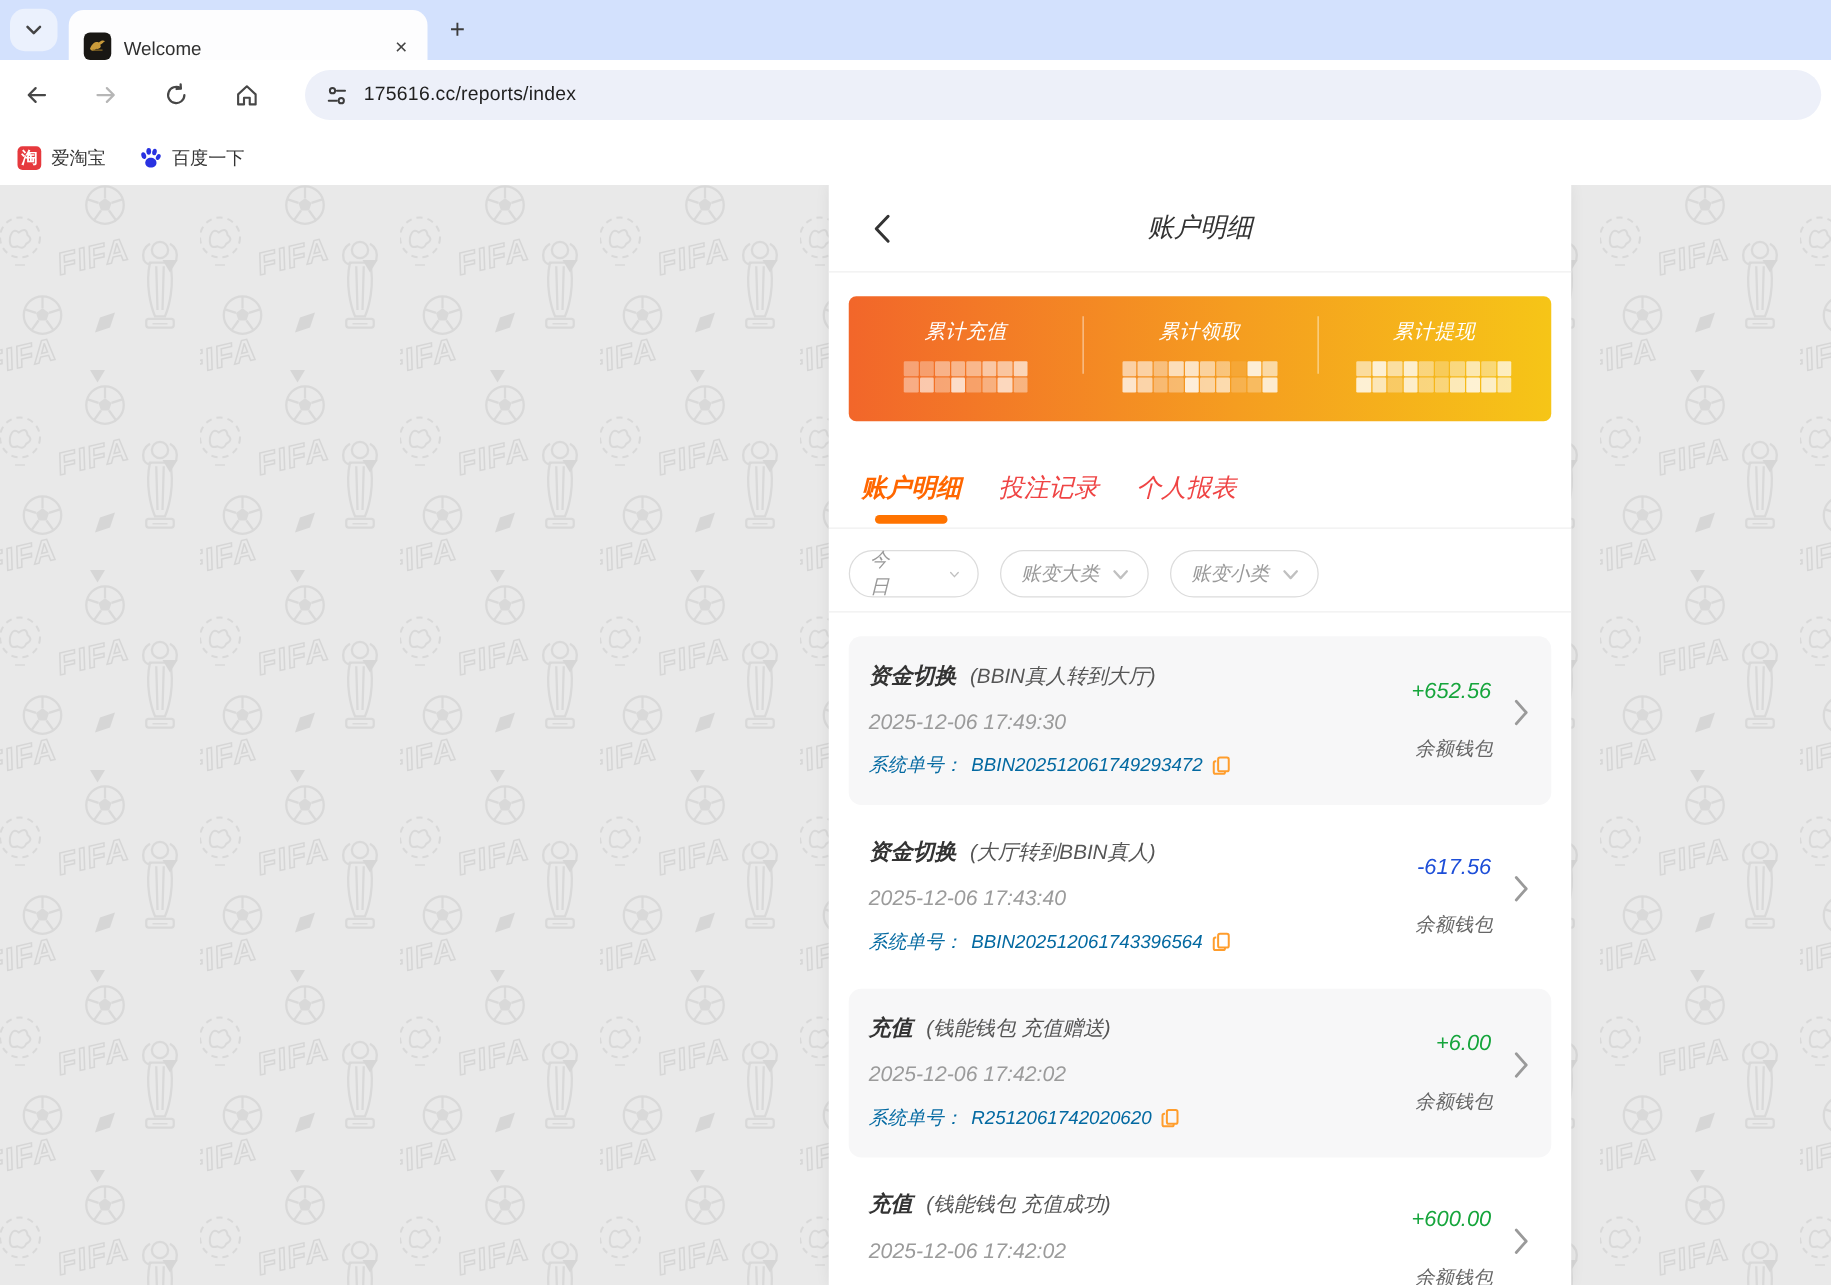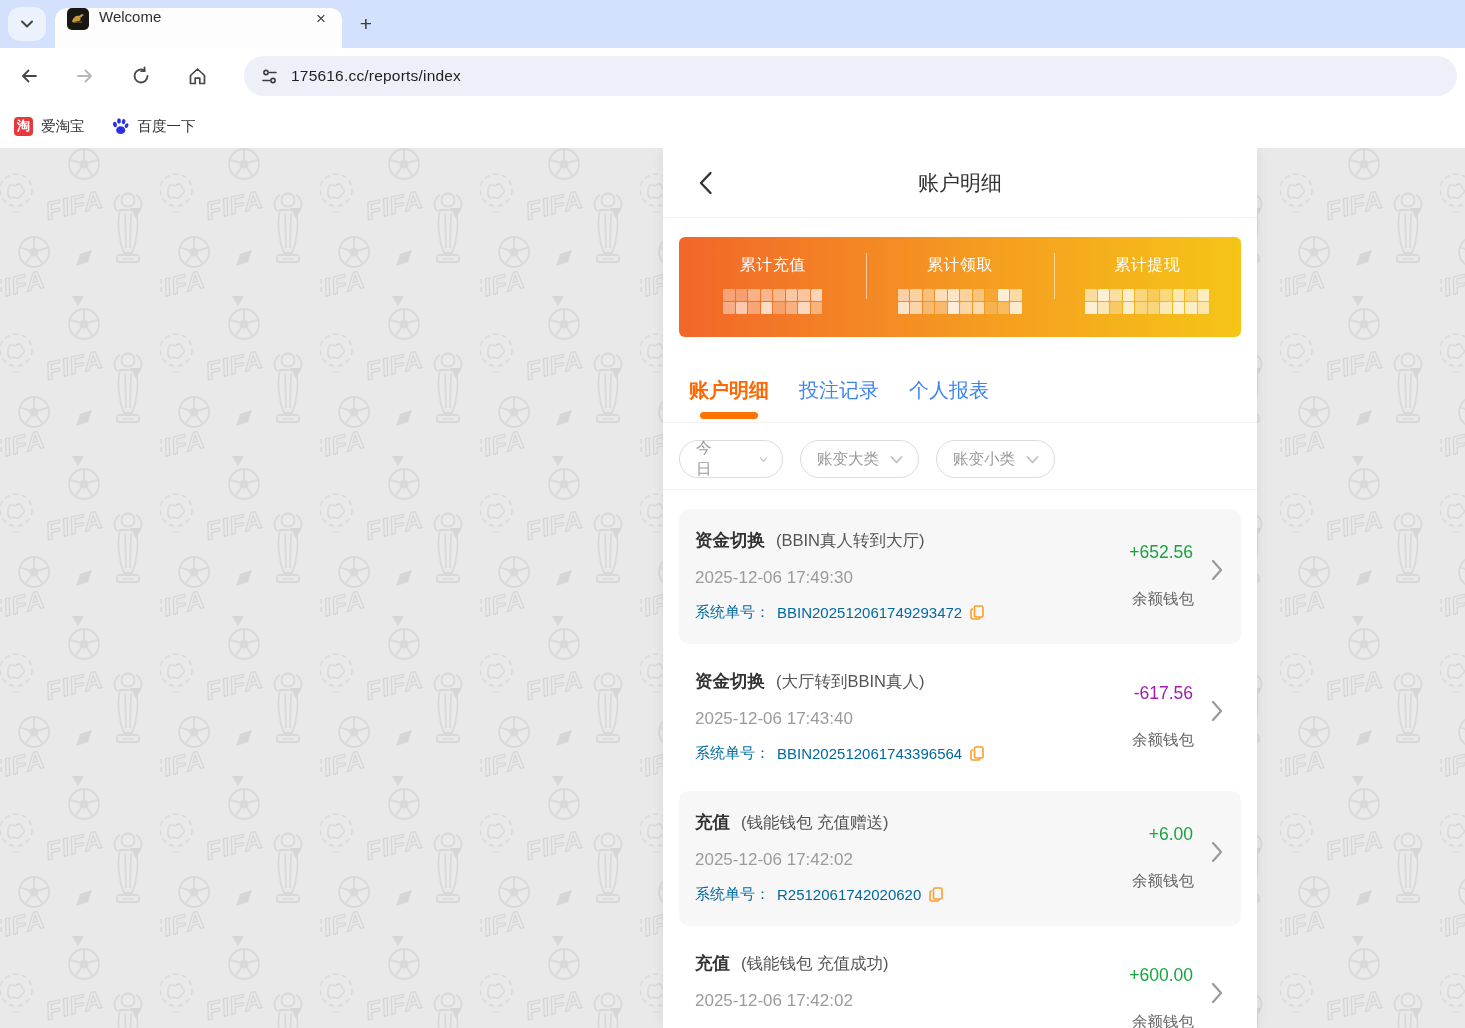--- a/index.html
+++ b/index.html
@@ -4,21 +4,21 @@
 <style>
   * { margin:0; padding:0; box-sizing:border-box; }
   html,body { width:1465px; height:1028px; overflow:hidden;
     font-family:"Liberation Sans","DejaVu Sans",sans-serif; background:#fff; }
 
   
   .tabstrip { position:relative; height:48px; background:#d3e1fd; }
   .tab-search { position:absolute; left:8px; top:7px; width:38px; height:34px;
     border-radius:12px; background:#ebf1fd; display:flex; align-items:center; justify-content:center; color:#444; }
   .tab { position:absolute; left:55px; top:8px; width:287px; height:40px;
-    background:#fdfdfe; border-radius:12px 12px 0 0; display:flex; align-items:flex-start; padding:0 12px; }
+    background:#fdfdfe; border-radius:12px 12px 0 0; display:flex; align-items:flex-end; padding:0 12px; }
   .favicon { width:22px; height:22px; border-radius:5px; background:#191714;
     display:flex; align-items:center; justify-content:center; flex:0 0 auto; }
   .tab-title { margin-left:10px; font-size:15px; color:#2f2f2f; flex:1 1 auto;
     white-space:nowrap; overflow:hidden; }
   .tab-close { font-size:17px; color:#444; line-height:1; padding:2px 4px; border-radius:50%; }
   .newtab-btn { position:absolute; left:352px; top:10px; width:28px; height:28px;
     display:flex; align-items:center; justify-content:center; font-size:21px; color:#3c3c3c; }
 
   .toolbar { height:56px; background:#fff; display:flex; align-items:center; padding:0 8px 0 10px;gap:12px; }
   .nav-btn { width:38px; height:38px; display:flex; align-items:center; justify-content:center;
@@ -32,40 +32,40 @@
   .bm-item { display:flex; align-items:center; gap:8px; font-size:14.5px; color:#333; }
   .taobao-ic { width:19px; height:19px; border-radius:4px; background:#e6393d; color:#fff;
     font-size:13px; font-weight:bold; display:flex; align-items:center; justify-content:center; }
 
   
   .content { position:relative; height:880px; background:#e9e9e9; overflow:hidden; }
   .pattern-bg { position:absolute; inset:0; }
 
   
   .panel { position:absolute; left:663px; top:0; width:594px; height:100%;
-    background:#fff; box-shadow:0 0 12px rgba(0,0,0,.07); }
+    background:#fff; box-shadow:0 0 12px rgba(0,0,0,.07);font-style:italic; }
   .p-header { position:relative; height:70px; border-bottom:1px solid #efefef; }
   .p-back { position:absolute; left:28px; top:21px; width:28px; height:28px;
     display:flex; align-items:center; justify-content:center; color:#333; }
   .p-title { text-align:center; line-height:70px; font-size:21px; color:#333; font-weight:500; }
 
   .stats-card { position:relative; margin:19px 16px 0; height:100px; border-radius:6px;
     background:linear-gradient(90deg,#f2662a 0%,#f59d20 55%,#f6c517 100%);
     display:flex; color:#fff; }
   .stat { flex:1 1 0; text-align:center; padding-top:18px; }
   .stat-label { font-size:16px; font-weight:500; letter-spacing:.5px; }
   .mosaic { margin-top:13px; display:inline-grid; grid-auto-flow:column;
     grid-template-rows:repeat(2,12px); grid-auto-columns:11.5px; gap:1px; }
   .mosaic i { display:block; background:#fff; border-radius:1px; }
   .stat-sep { position:absolute; top:16px; width:1px; height:46px; background:rgba(255,255,255,.55); }
   .stat-sep.s1 { left:33.33%; } .stat-sep.s2 { left:66.66%; }
 
   .tabs-row { display:flex; gap:26px; padding:0 24px; margin-top:28px;
     border-bottom:1px solid #f0f0f0; }
-  .p-tab { position:relative; font-size:20px; color:#3b82f6; padding:12px 2px 18px; }
+  .p-tab { position:relative; font-size:20px; color:#ef4444; padding:12px 2px 18px; }
   .p-tab.active { color:#ff6600; font-weight:bold; }
   .p-tab.active::after { content:""; position:absolute; left:50%; transform:translateX(-50%);
     bottom:3px; width:58px; height:7px; border-radius:4px; background:#ff7300; }
 
   .filters { display:flex; gap:17px; padding:17px 16px 11px; border-bottom:1px solid #f0f0f0; }
   .pill { height:38px; border:1px solid #dcdcdc; border-radius:19px; background:#fff;
     display:flex; align-items:center; justify-content:space-between; padding:0 14px 0 16px;
     font-size:15.5px; color:#999; }
   .pill.w1 { width:104px;gap:44px; } .pill.w2 { width:119px; }
   .pill svg { color:#c0c0c0; }
@@ -74,21 +74,21 @@
   .txn { position:relative; height:135px; border-radius:10px; margin-bottom:6px; padding:19px 16px 0; }
   .txn.alt { background:#f7f7f8; }
   .t-titlerow { display:flex; align-items:baseline; gap:11px; }
   .t-type { font-size:17.5px; font-weight:bold; color:#333; }
   .t-desc { font-size:16.5px; color:#555; }
   .t-date { margin-top:16px; font-size:17px; color:#9b9b9b; }
   .t-orderrow { margin-top:15px; display:flex; align-items:center; gap:7px;
     font-size:15px; color:#0369a1; }
   .t-amount { position:absolute; right:48px; top:33px; font-size:17.5px; font-weight:500; }
   .t-amount.pos { color:#16a53c; }
-  .t-amount.neg { color:#a21caf; }
+  .t-amount.neg { color:#1d4ed8; }
   .t-wallet { position:absolute; right:47px; top:80px; font-size:15.5px; color:#666; }
   .t-chev { position:absolute; right:18px; top:50px; color:#9a9a9a; }
 
   svg { display:block; }
 </style>
 </head>
 <body>
 
 <div class="tabstrip">
   <div class="tab-search">

